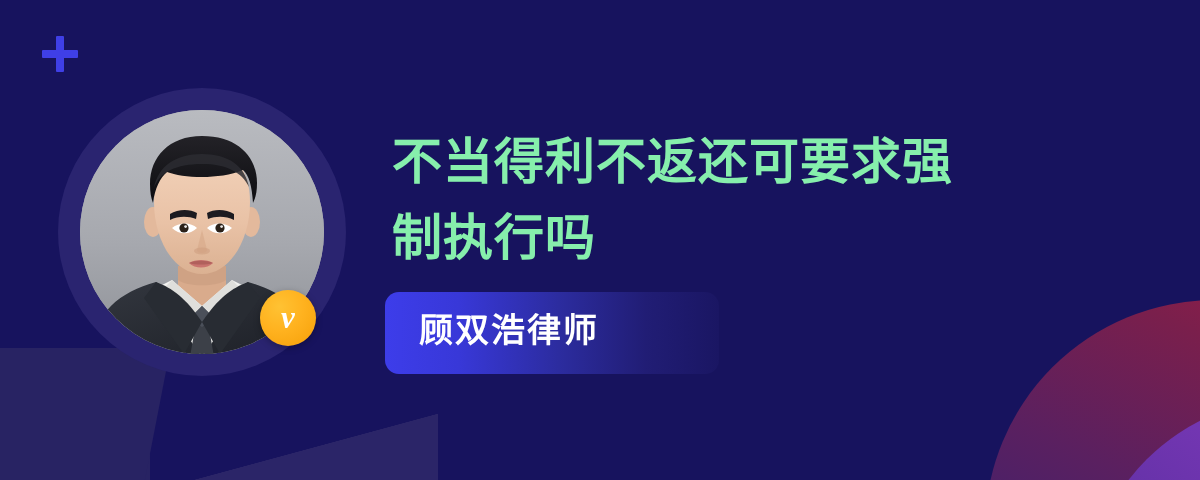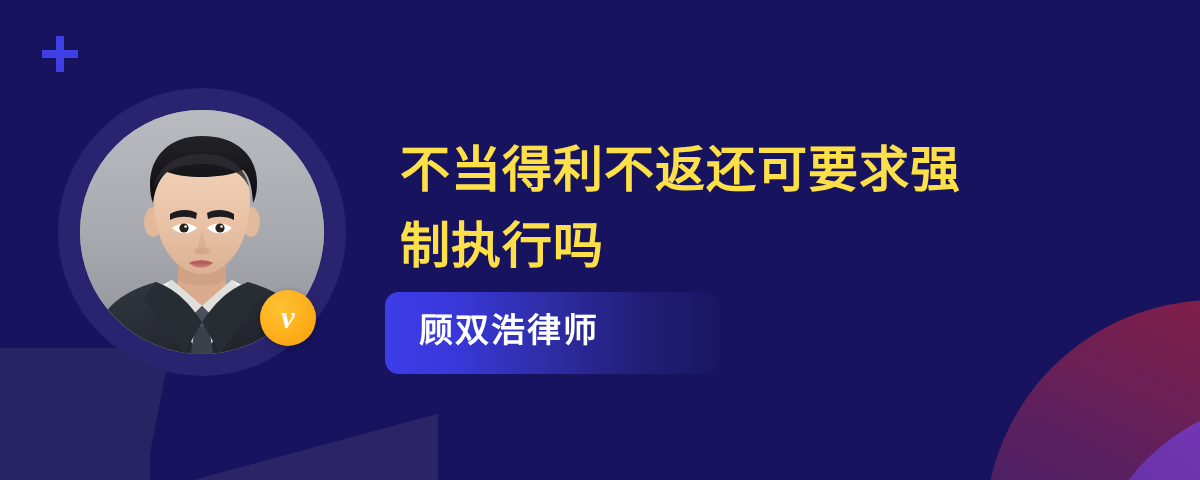--- a/index.html
+++ b/index.html
@@ -147,22 +147,22 @@
   }
 
   
   .content {
     position: absolute;
     left: 392px;
     top: 124px;
     width: 700px;
   }
   .headline {
-    margin: 8px;
-    color: #fde047;
+    margin: 0;
+    color: #86efac;
     font-size: 50px;
     line-height: 76px;
     font-weight: bold;
     letter-spacing: 1px;
     white-space: pre-line;
     font-family: "Liberation Sans", "DejaVu Sans", sans-serif;
   }
 
   .name-button {
     position: absolute;

